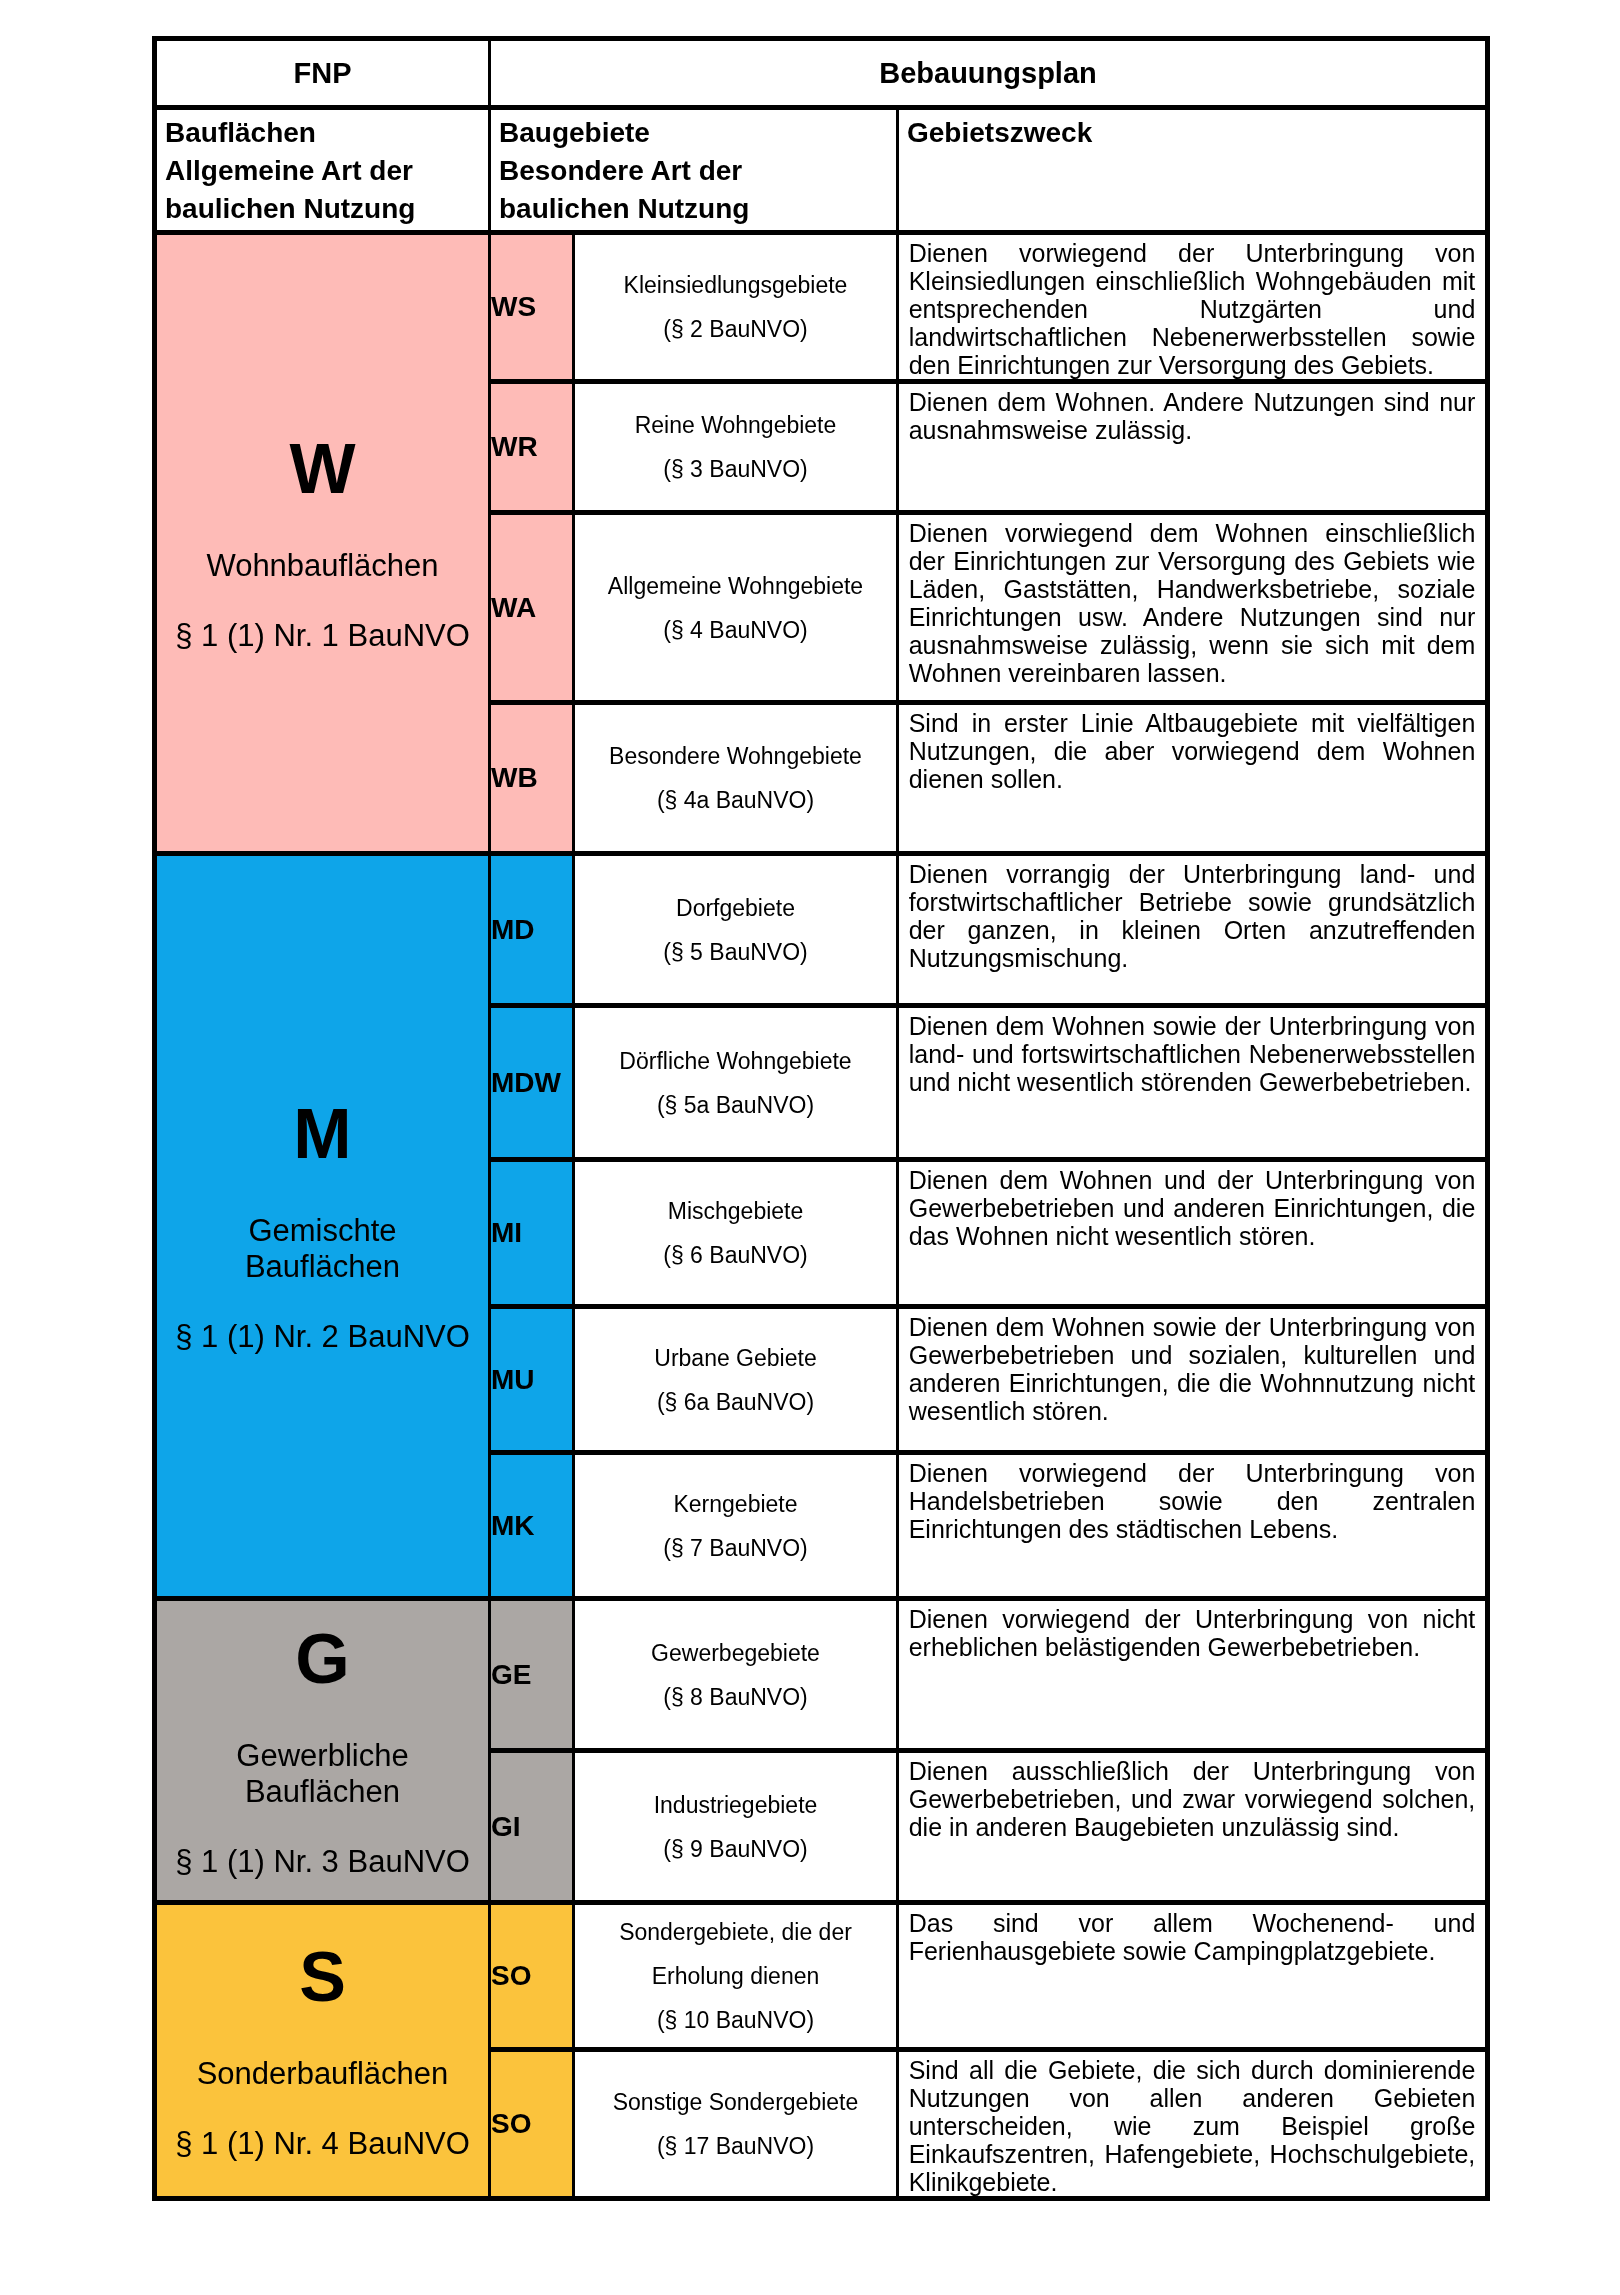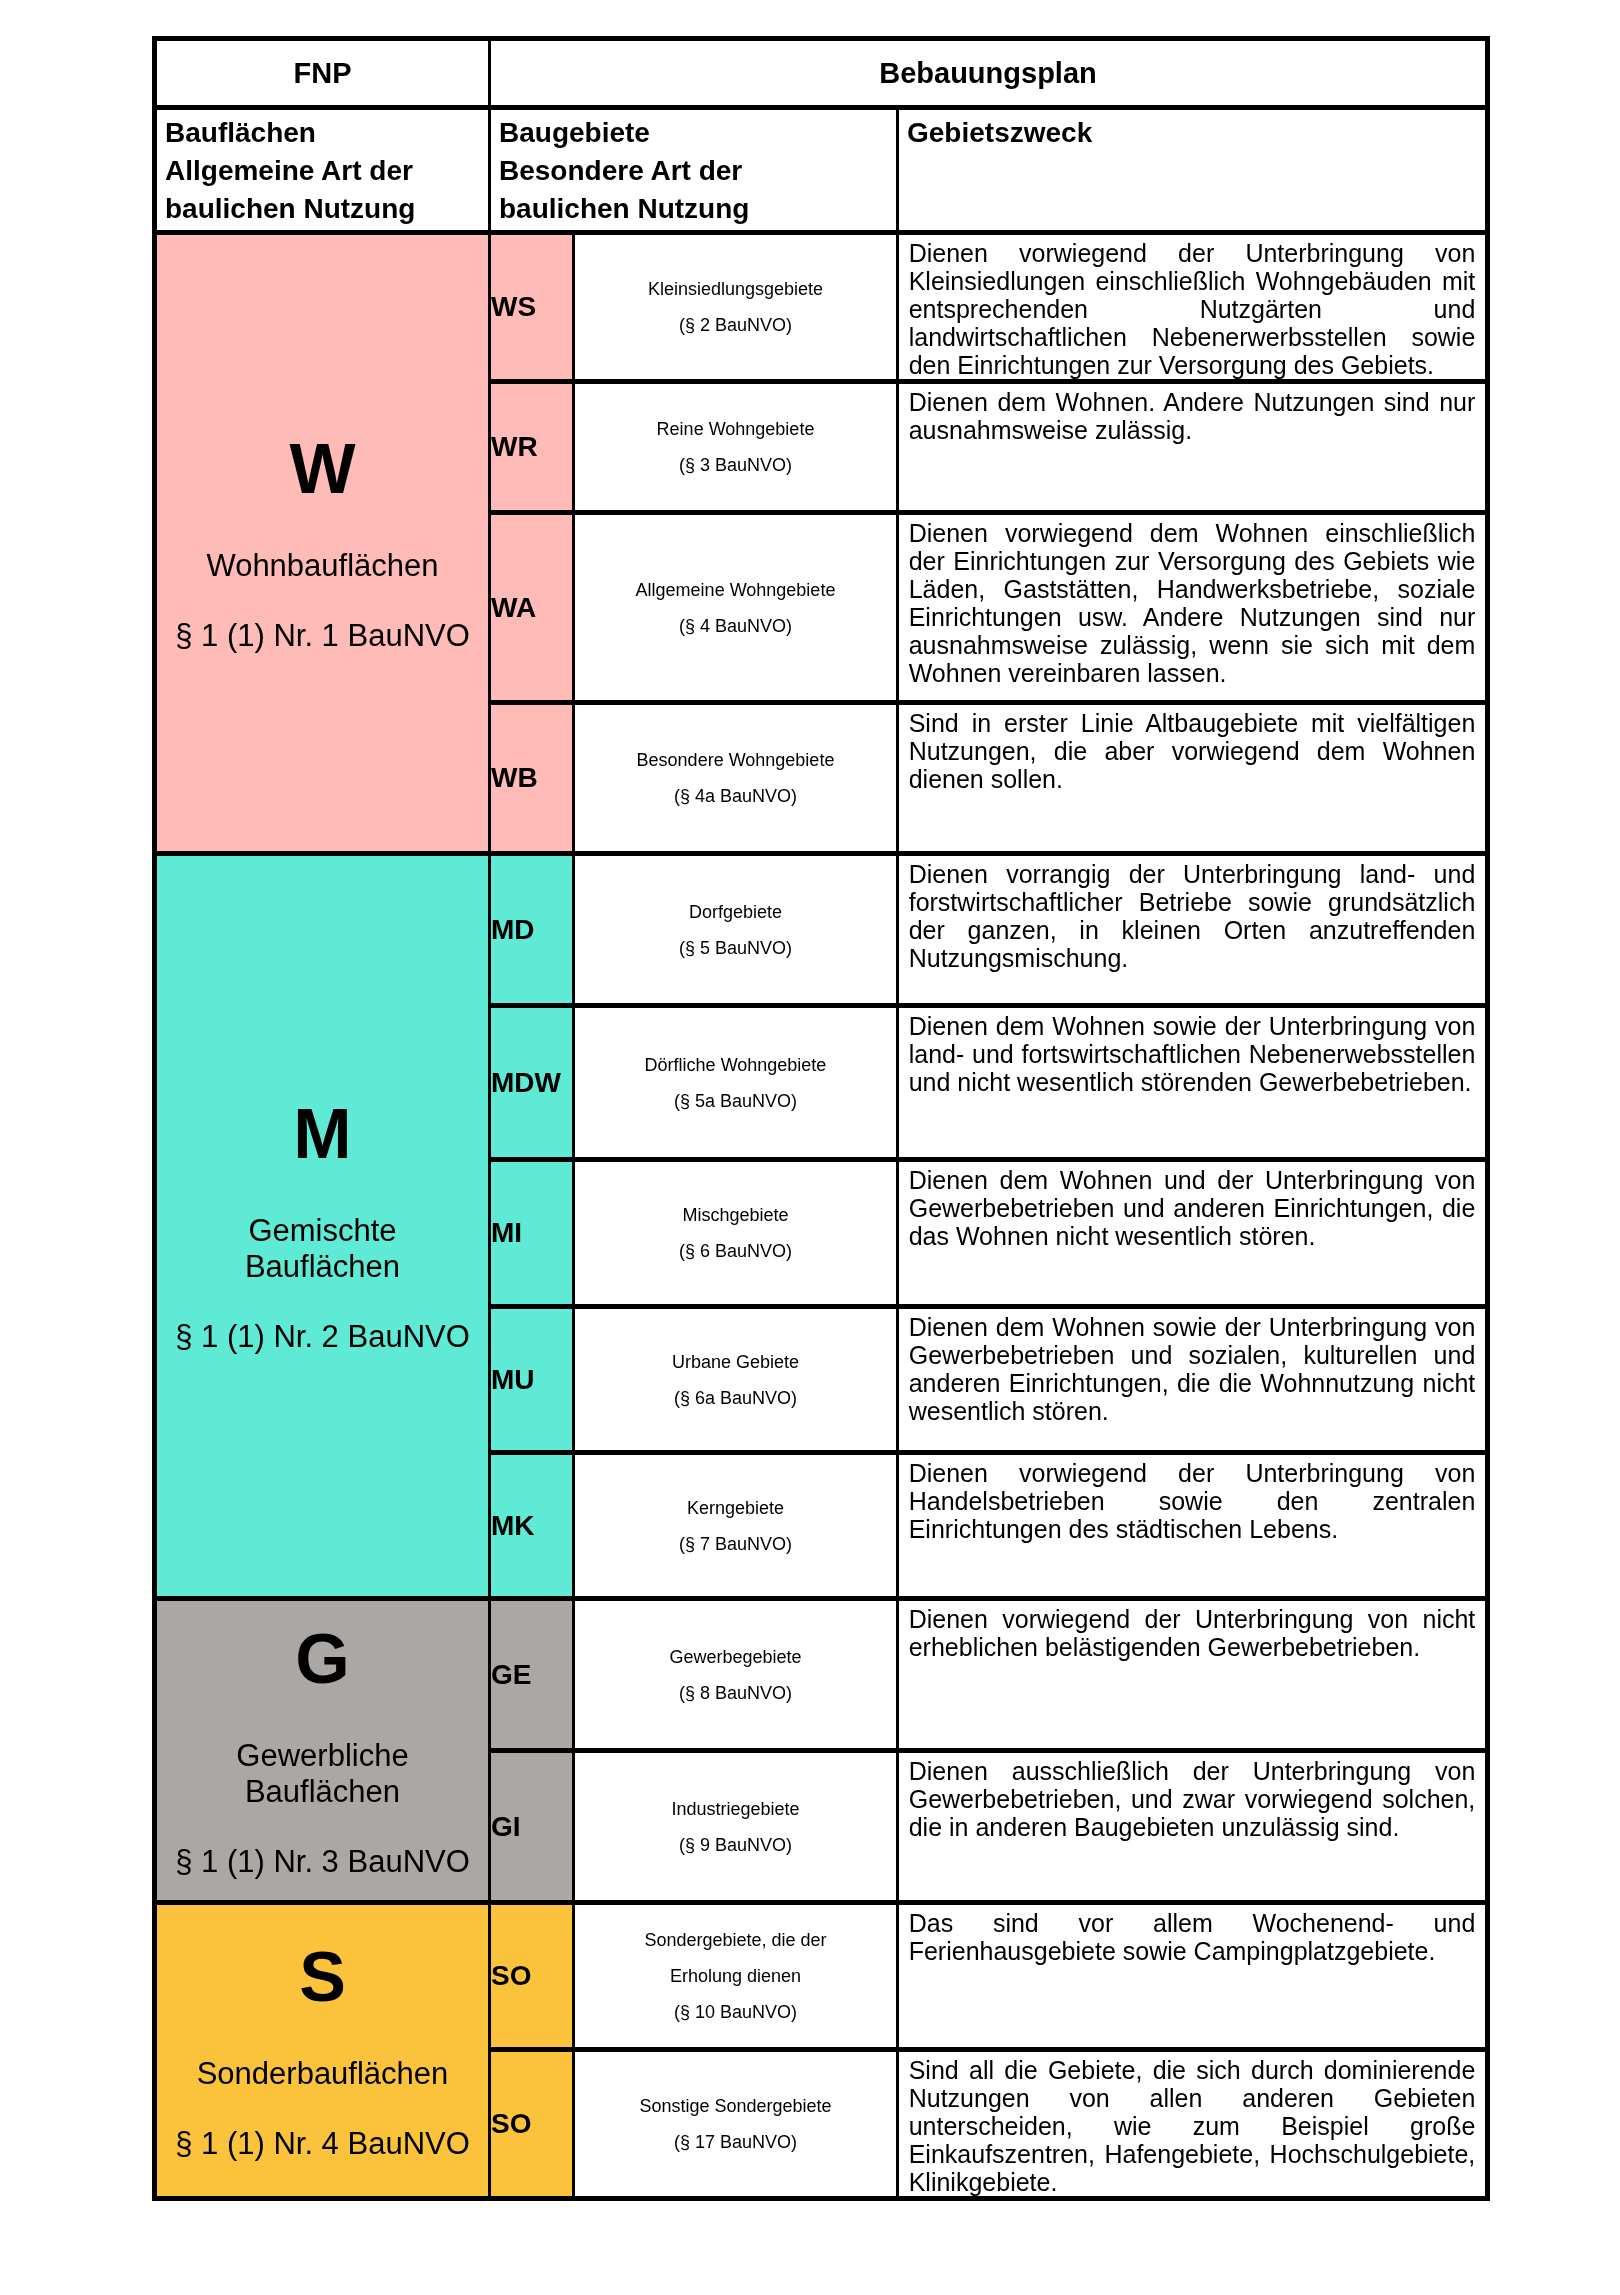--- a/index.html
+++ b/index.html
@@ -33,39 +33,39 @@
   
   .h1{font-weight:bold;font-size:29px;text-align:center;vertical-align:middle;}
   .h2{
     font-weight:bold;font-size:28px;line-height:38px;
     text-align:left;vertical-align:top;padding:4px 8px 0 8px;
     white-space:pre-line;
   }
   
   .code{font-weight:bold;font-size:28px;text-align:left;vertical-align:middle;}
   .desc{
-    font-size:18px;line-height:36px;text-align:center;vertical-align:middle;
+    font-size:23px;line-height:44px;text-align:center;vertical-align:middle;
     white-space:pre-line;padding:0 4.9px;
   }
   .zweck{
     font-size:25px;line-height:28px;text-align:justify;vertical-align:top;
     padding:4px 9.7px 0 9.7px;
   }
   
   .block-cell{vertical-align:middle;}
   .block-inner{
     display:flex;flex-direction:column;align-items:center;justify-content:center;
     gap:36px;text-align:center;
   }
   .block-letter{font-weight:bold;font-size:70px;line-height:70px;}
   .block-name{font-size:31px;line-height:36px;white-space:pre-line;margin-top:8px;}
   .block-law{font-size:31px;line-height:32px;}
   
   .bg-w{background:#FEBBB7;}
-  .bg-m{background:#5eead4;}
+  .bg-m{background:#0ea5e9;}
   .bg-g{background:#ABA7A4;}
   .bg-s{background:#FBC33C;}
 </style>
 </head>
 <body>
 
 <div id="page">
   <table class="bau">
     <colgroup>
       <col class="c-block">

